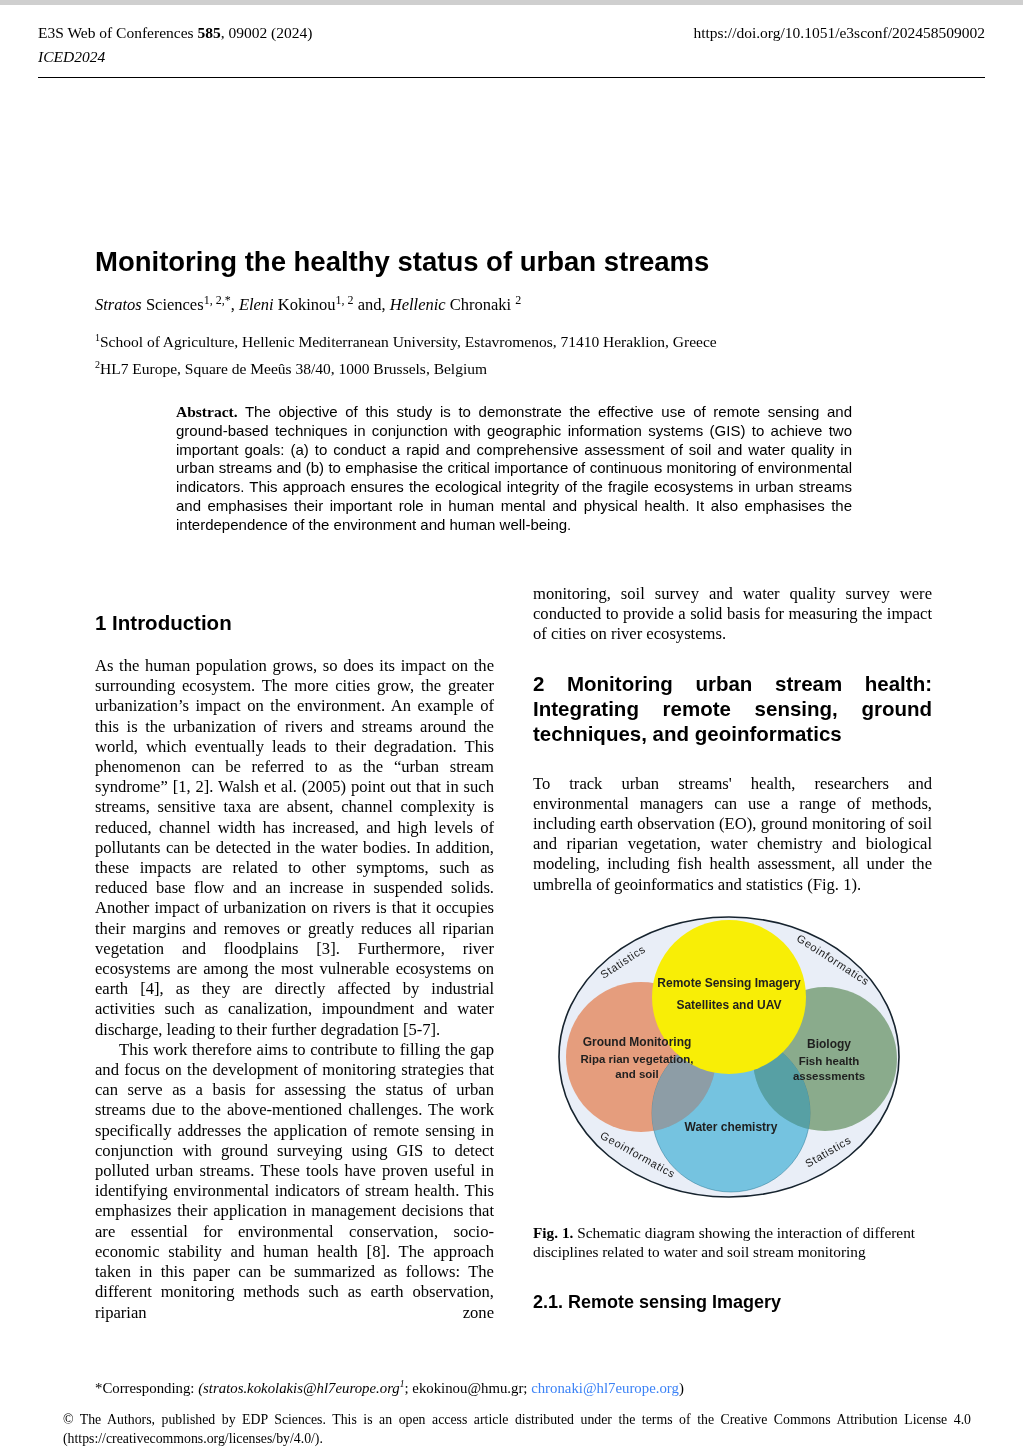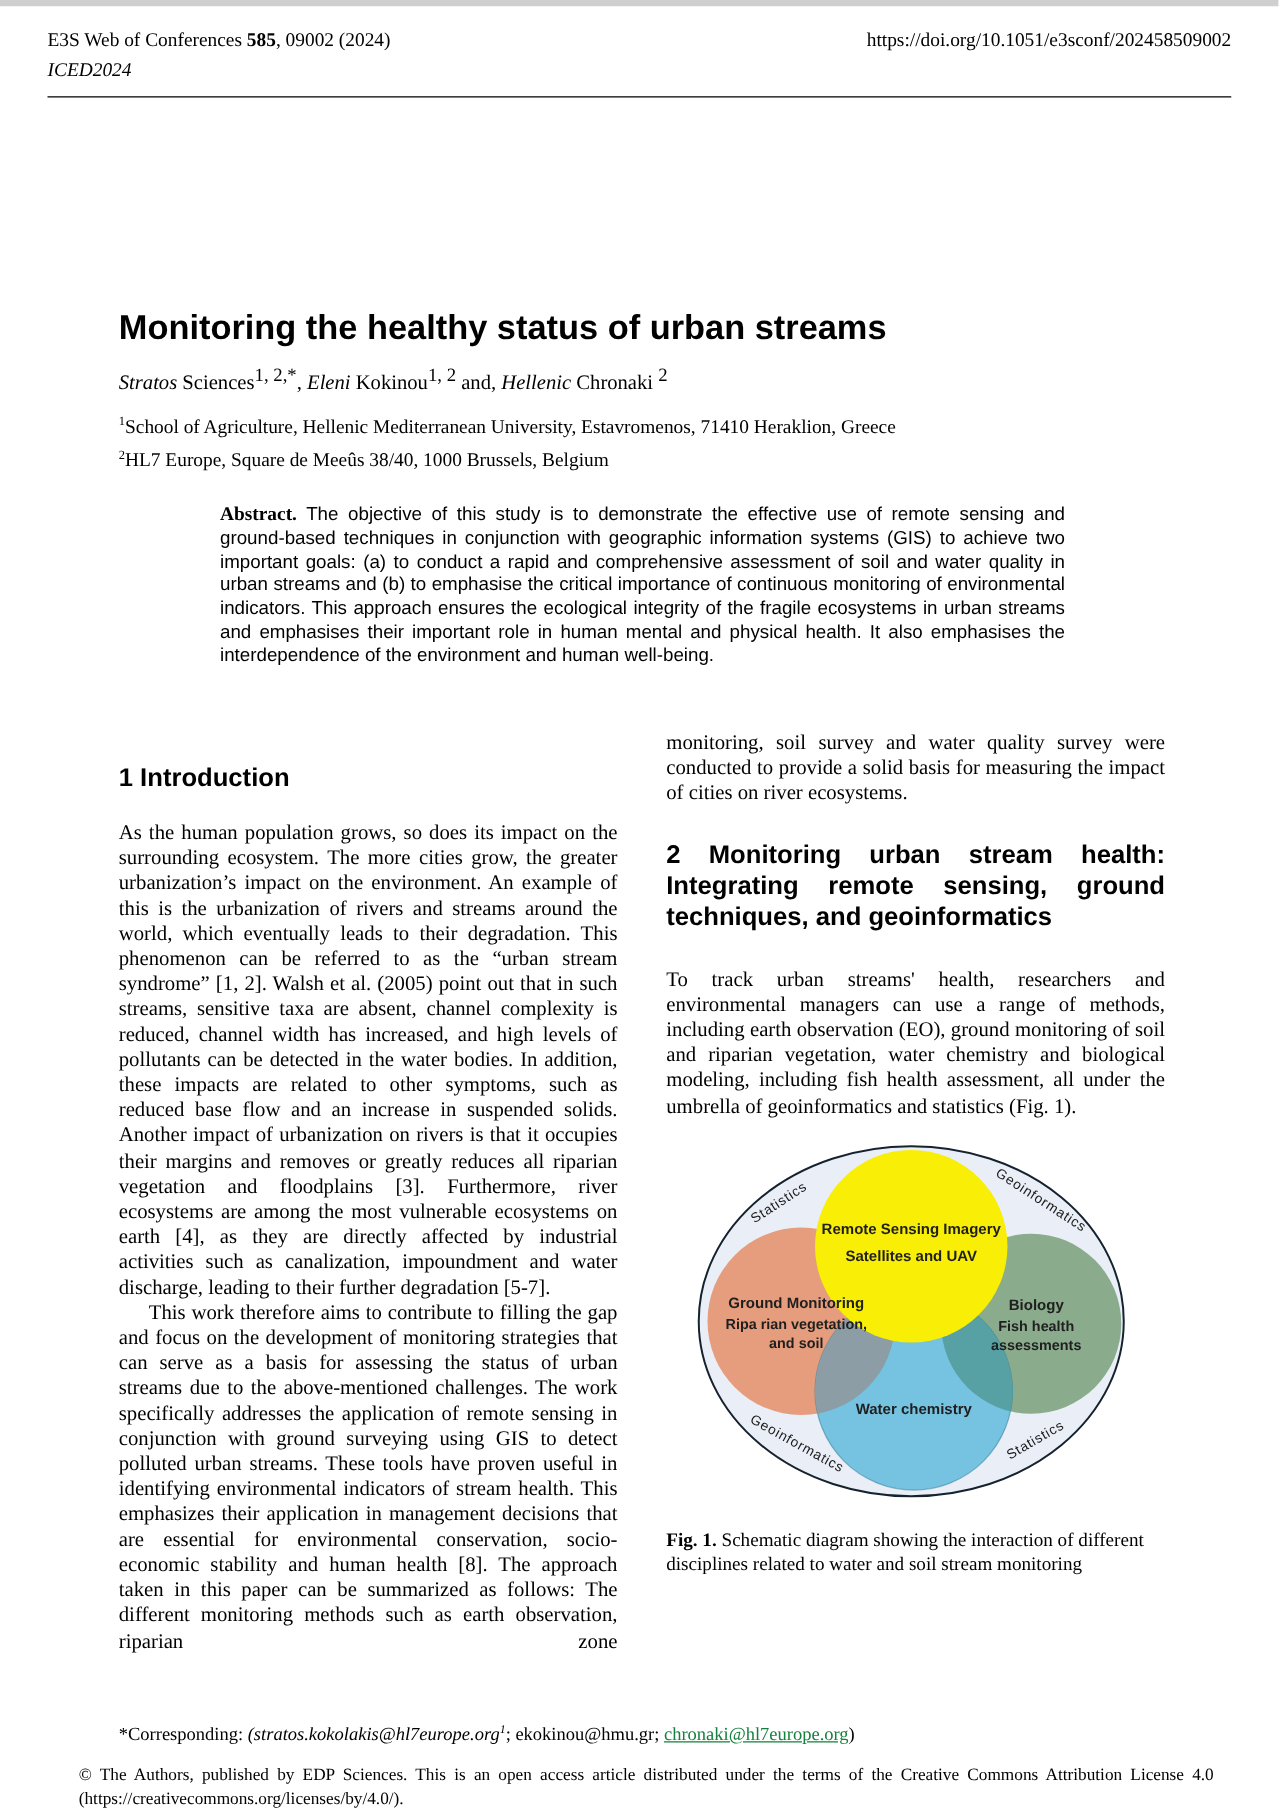--- a/index.html
+++ b/index.html
@@ -17,21 +17,21 @@
   .hdr-conf { position:absolute; top:48px; left:38px; font-style:italic; font-size:15.5px; }
   .hdr-rule { position:absolute; top:77px; left:38px; right:38px; border-top:1.8px solid #000; }
 
   
   .title {
     position:absolute; top:228px; left:95px; width:740px;
     font-family:"Liberation Sans", sans-serif; font-weight:bold; font-size:27.5px;
   }
   .authors { position:absolute; top:292px; left:95px; width:780px; font-size:16.5px; }
   .authors .fn { font-style:italic; }
-  .authors sup { font-size:15px;text-align:center; }
+  .authors sup { font-size:12px;text-align:center; }
   .affils { position:absolute; top:327px; left:95px; width:800px; font-size:15.5px; line-height:22.5px; }
   .affils sup { font-size:10px; }
 
   
   .abstract {
     position:absolute; top:403px; left:176px; width:676px;
     font-family:"Liberation Sans", sans-serif; font-size:15px; line-height:18.8px;
     text-align:justify;
   }
   .abstract .abs-label { font-family:"Liberation Serif", serif; font-weight:bold; font-size:15.5px; }
@@ -61,21 +61,21 @@
   .venn-label { font-family:"Liberation Sans", sans-serif; font-size:12px; font-weight:600; fill:#1f1f1f; }
   .venn-sub { font-size:11.5px; }
   .arc-label { font-family:"Liberation Sans", sans-serif; font-size:11px; letter-spacing:0.7px; fill:#1a1a1a; }
   .fig-caption { font-size:15.3px; line-height:19.5px; margin-top:12px; }
   .fig-caption .cap-label { font-weight:bold;text-align:center; }
 
   
   .footnote { position:absolute; top:1379px; left:95px; width:820px; font-size:14.8px; }
   .footnote .it { font-style:italic;margin-top:45px; }
   .footnote sup { font-size:9.5px; font-style:italic; }
-  .email-link { color:#15803d; text-decoration:underline; cursor:pointer; }
+  .email-link { color:#3b82f6; cursor:pointer; }
   .license {
     position:absolute; top:1411px; left:63px; width:908px;
     font-size:13.8px; line-height:18.8px; text-align:justify;
   }
 </style>
 </head>
 <body>
 
 <div class="page">
   <div class="top-strip"></div>
@@ -152,20 +152,21 @@
         <text class="venn-label venn-sub" text-anchor="middle" x="296" y="169">assessments</text>
 
         <text class="venn-label" text-anchor="middle" x="198" y="220">Water chemistry</text>
       </svg>
 
       <div class="fig-caption">
         <span class="cap-label">Fig. 1.</span><span> Schematic diagram showing the interaction of different disciplines related to water and soil stream monitoring</span>
       </div>
     </div>
 
+    <h3 class="sec-h3">2.1. Remote sensing Imagery</h3>
   </div>
 
   <div class="footnote">
     <span>*Corresponding: </span><span class="it">(stratos.kokolakis@hl7europe.org</span><sup>1</sup><span>; ekokinou@hmu.gr; </span><span class="email-link">chronaki@hl7europe.org</span><span>)</span>
   </div>
 
   <div class="license">© The Authors, published by EDP Sciences. This is an open access article distributed under the terms of the Creative Commons Attribution License 4.0 (https://creativecommons.org/licenses/by/4.0/).</div>
 </div>
 
 </body></html>

